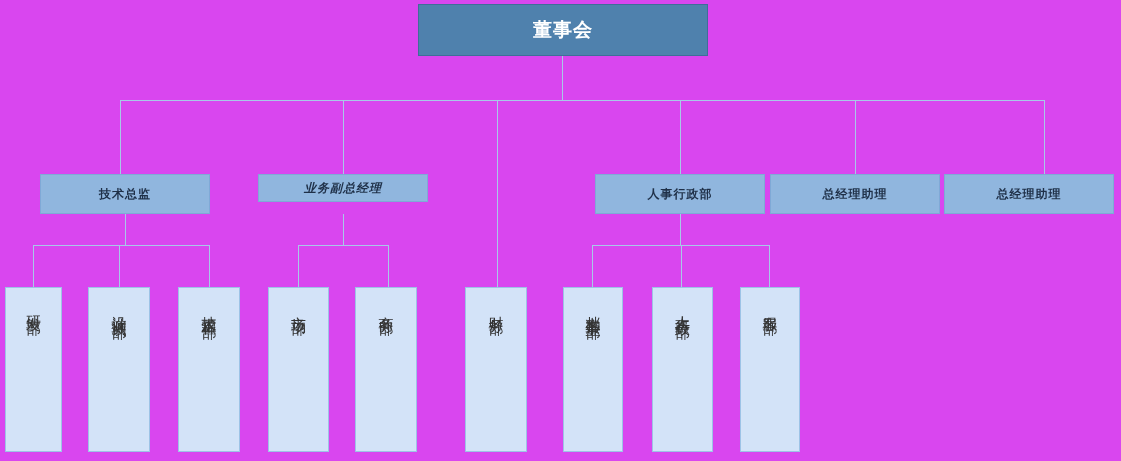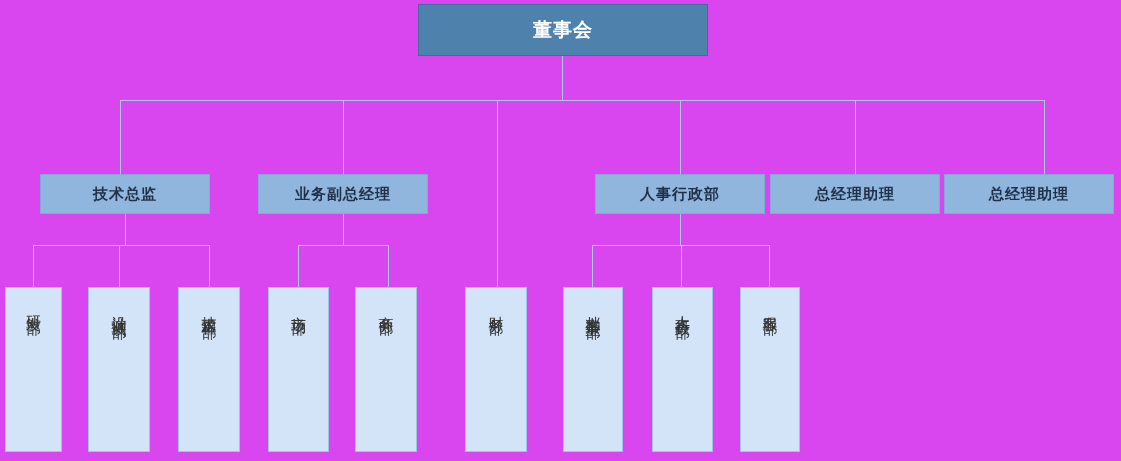--- a/index.html
+++ b/index.html
@@ -33,21 +33,21 @@
     font-weight: bold;
     font-size: 19px;
     letter-spacing: 1px;
   }
   
   .level1 {
     background: #90B6DE;
     border: 1px solid #7FA9D6;
     color: #1F3048;
     font-weight: bold;
-    font-size: 15px;
+    font-size: 12px;
     letter-spacing: 1px;
   }
   
   .level2 {
     background: #D3E3F8;
     border: 1px solid #9DC3E6;
     color: #333333;
     font-weight: normal;
     font-size: 15px;
     align-items: flex-start;
@@ -89,21 +89,21 @@
   <div class="conn-v" style="left:680px; top:100px; height:74px;"></div>
   <div class="conn-v" style="left:855px; top:100px; height:74px;"></div>
   <div class="conn-v" style="left:1044px; top:100px; height:74px;"></div>
 
   <div class="conn-v" style="left:497px; top:100px; height:187px;"></div>
 
   <div class="node level1" style="left:40px; top:174px; width:170px; height:40px;">
     <span>技术总监</span>
   </div>
 
-  <div class="node level1" style="left:258px; top:174px; width:170px; height:40px;">
+  <div class="node level1" style="left:258px; top:174px; width:170px; height:28px;font-style:italic;">
     <span>业务副总经理</span>
   </div>
 
   <div class="node level1" style="left:595px; top:174px; width:170px; height:40px;">
     <span>人事行政部</span>
   </div>
 
   <div class="node level1" style="left:770px; top:174px; width:170px; height:40px;">
     <span>总经理助理</span>
   </div>

